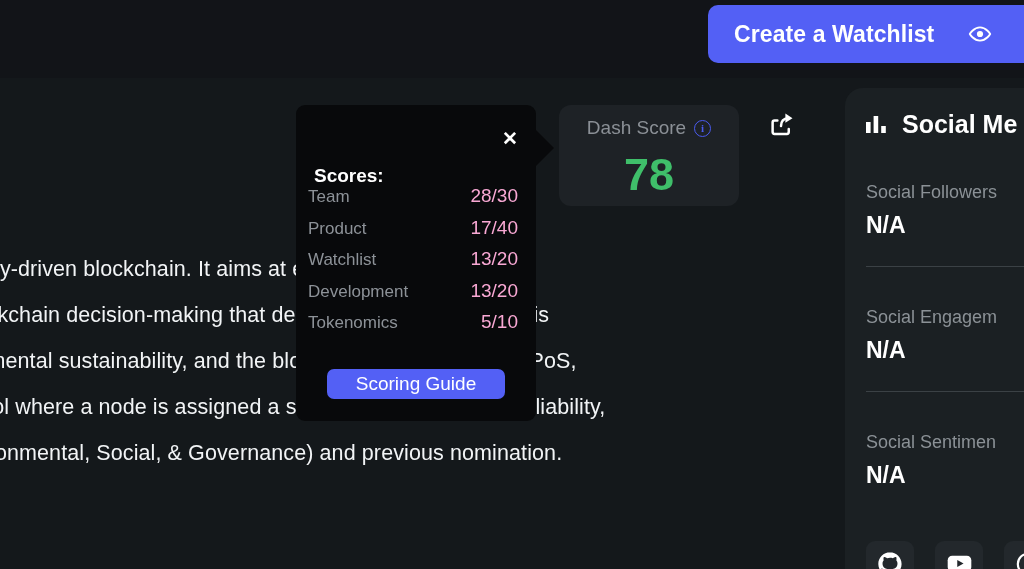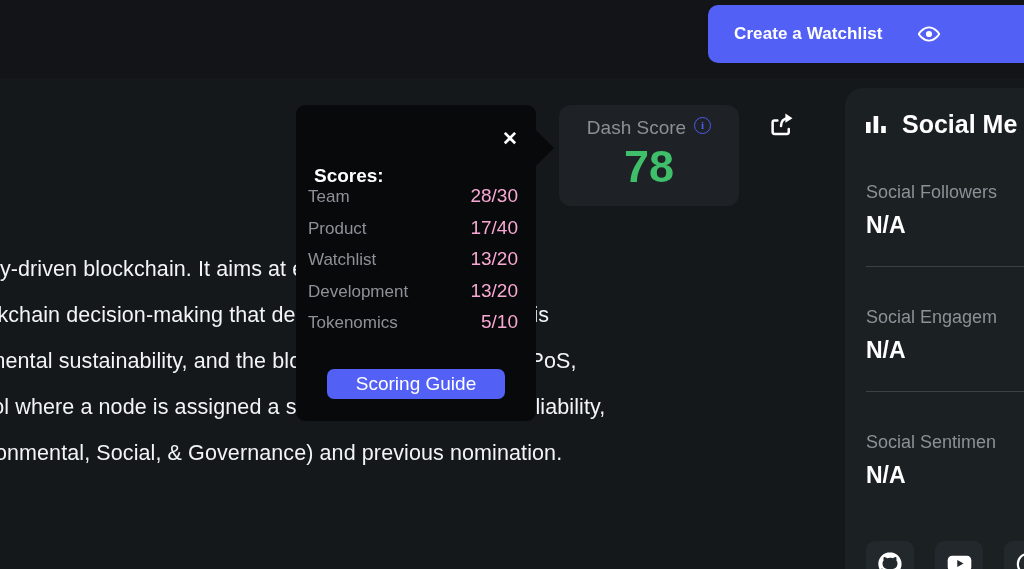--- a/index.html
+++ b/index.html
@@ -17,50 +17,50 @@
     background: #121418;
   }
   .watchlist-btn {
     position: absolute; left: 708px; top: 5px;
     width: 330px; height: 58px;
     background: #5360f5; border-radius: 10px;
     display: flex; align-items: center; justify-content: flex-start;
     padding: 0 26px; gap: 18px; border: none; cursor: pointer;
   }
   .watchlist-btn .lbl {
-    color: #ffffff; font-size: 17px; font-weight: 600;
+    color: #ffffff; font-size: 23px; font-weight: 600;
     letter-spacing: .1px; white-space: nowrap;
   }
   .eye-wrap { display: flex; align-items: center; justify-content: center;
     width: 24px; height: 24px; margin-left: 16px; }
 
   
   .content {
     position: absolute; left: 0; top: 78px; width: 1024px; height: 491px;
     background: #14181b;
   }
 
   
   .dash-card {
     position: absolute; left: 559px; top: 105px;
     width: 180px; height: 101px;
     background: #1e2226; border-radius: 12px;
     display: flex; flex-direction: column; align-items: center;
     justify-content: flex-start; padding-top: 12px;
   }
-  .dash-head { display: flex; align-items: flex-start; gap: 8px; }
+  .dash-head { display: flex; align-items: center; gap: 8px; }
   .dash-head .t { color: #8b9096; font-size: 19px; font-weight: 500; }
   .info-ico {
     width: 17px; height: 17px; border-radius: 50%;
     border: 1.6px solid #4a5bf0; color: #4a5bf0;
     font-size: 11px; font-weight: 700; font-family: "Liberation Serif", serif;
     display: flex; align-items: center; justify-content: center; line-height: 1;
     cursor: pointer;
   }
-  .dash-val { color: #3fbf6a; font-size: 45px; font-weight: 700; margin-top: 2px; }
+  .dash-val { color: #3fbf6a; font-size: 45px; font-weight: 700; margin-top: 10px; }
 
   .share-btn {
     position: absolute; left: 766px; top: 108px;
     width: 34px; height: 34px; cursor: pointer;
     display: flex; align-items: center; justify-content: center;
     background: none; border: none;
   }
 
   
   .desc {

